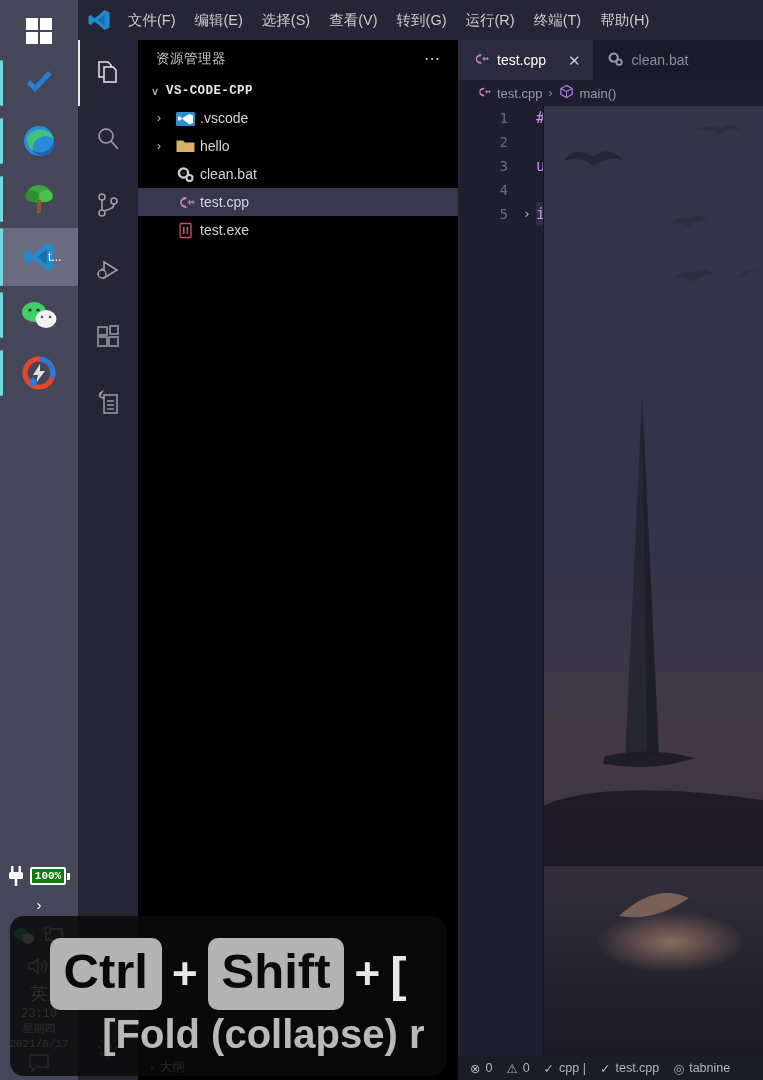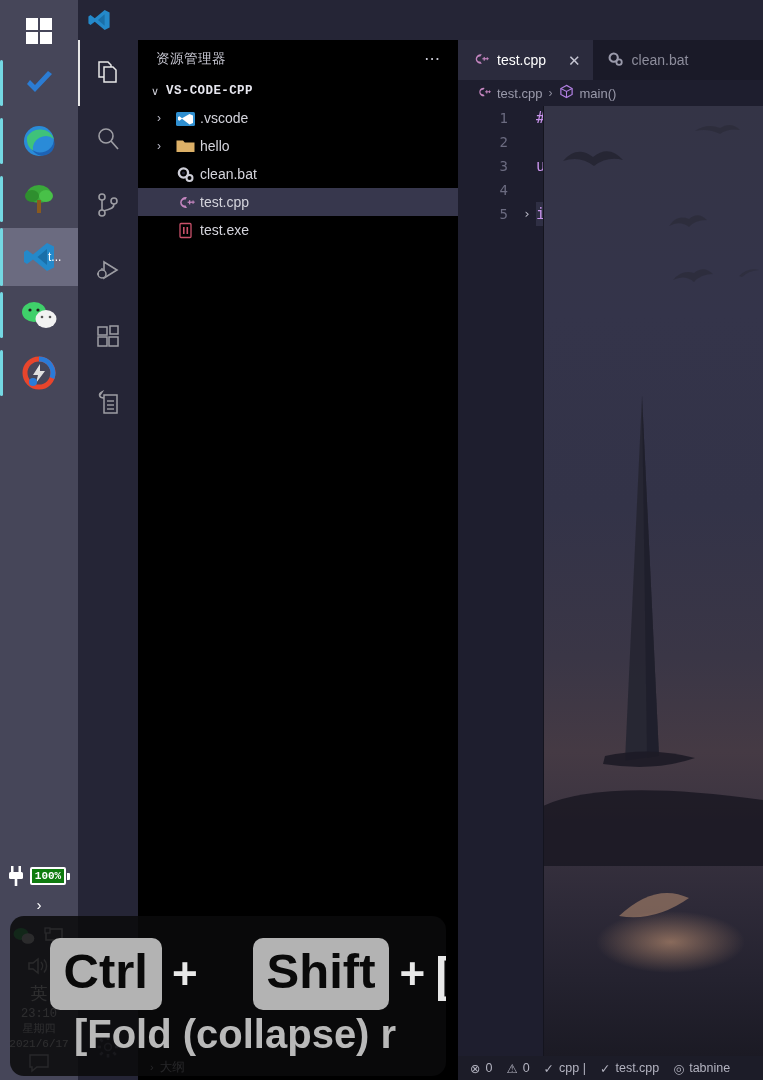--- a/index.html
+++ b/index.html
@@ -124,25 +124,25 @@
 
   
   .overlay{
     position:absolute;left:10px;top:916px;width:436px;height:160px;
     background:rgba(10,10,12,.86);border-radius:14px;z-index:40;
     display:flex;flex-direction:column;justify-content:center;align-items:center;
     overflow:hidden;
   }
   .keys{display:flex;align-items:center;gap:10px;height:76px;margin-top:2px;}
   .key{background:#b3b3b3;color:#0a0a0a;font-size:49px;font-weight:bold;border-radius:10px;
-    padding:2px 14px 8px 14px;line-height:62px;margin-left:45px;}
+    padding:2px 14px 8px 14px;line-height:62px;}
   .plus{color:#e8e8e8;font-size:44px;font-weight:bold;line-height:46px;}
   .brk{color:#e8e8e8;font-size:49px;font-weight:bold;line-height:52px;}
   .desc{color:#b9b9b9;font-size:40px;font-weight:bold;line-height:48px;white-space:nowrap;
-    width:393px;text-align:center;padding-left:14px;box-sizing:border-box;margin-top:-2px;}
+    width:393px;text-align:right;padding-left:14px;box-sizing:border-box;margin-top:-2px;}
 </style>
 </head>
 <body>
 
 <div id="root">
 
   <div class="taskbar">
 
     <div class="tb-start">
       <span class="win-logo">
@@ -271,20 +271,30 @@
   </div>
 
   <div class="vscode">
 
     <div class="titlebar">
       <div class="vsc-logo">
         <svg width="24" height="24" viewBox="0 0 34 34">
           <path d="M25 3 L32 6.5 V27.5 L25 31 L11 19.5 L5 24 L2 22 V12 L5 10 L11 14.5 Z" fill="#2489ca"></path>
           <path d="M25 9 V25 L15.5 17 Z" fill="#1a6fa8"></path>
         </svg>
+      </div>
+      <div class="menu">
+        <div class="menu-item">文件(F)</div>
+        <div class="menu-item">编辑(E)</div>
+        <div class="menu-item">选择(S)</div>
+        <div class="menu-item">查看(V)</div>
+        <div class="menu-item">转到(G)</div>
+        <div class="menu-item">运行(R)</div>
+        <div class="menu-item">终端(T)</div>
+        <div class="menu-item">帮助(H)</div>
       </div>
     </div>
 
     <div class="body-row">
 
       <div class="activitybar">
         <div class="act active">
           <svg width="26" height="26" viewBox="0 0 26 26">
             <path d="M4 2 H13 L16 5 V17 H4 Z" fill="none" stroke="#e7e7e7" stroke-width="1.5"></path>
             <path d="M9 7 H18 L21 10 V22 H9 Z" fill="#252536" stroke="#e7e7e7" stroke-width="1.5"></path>

